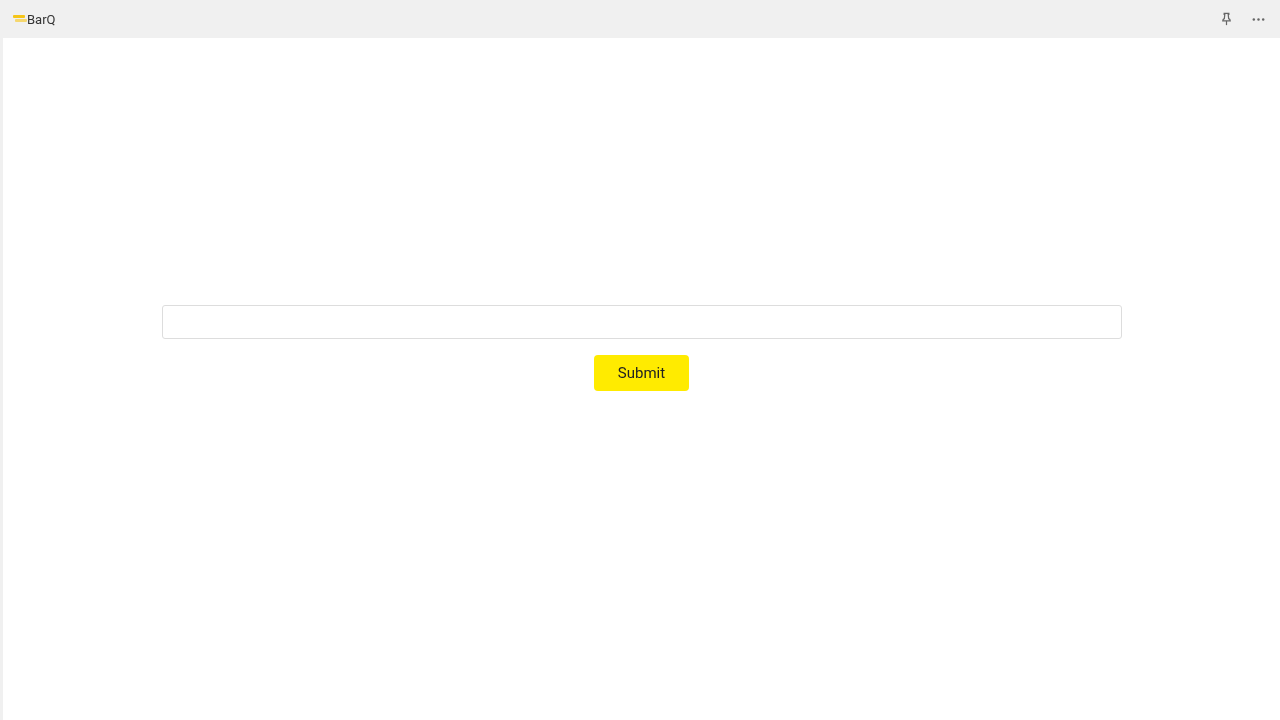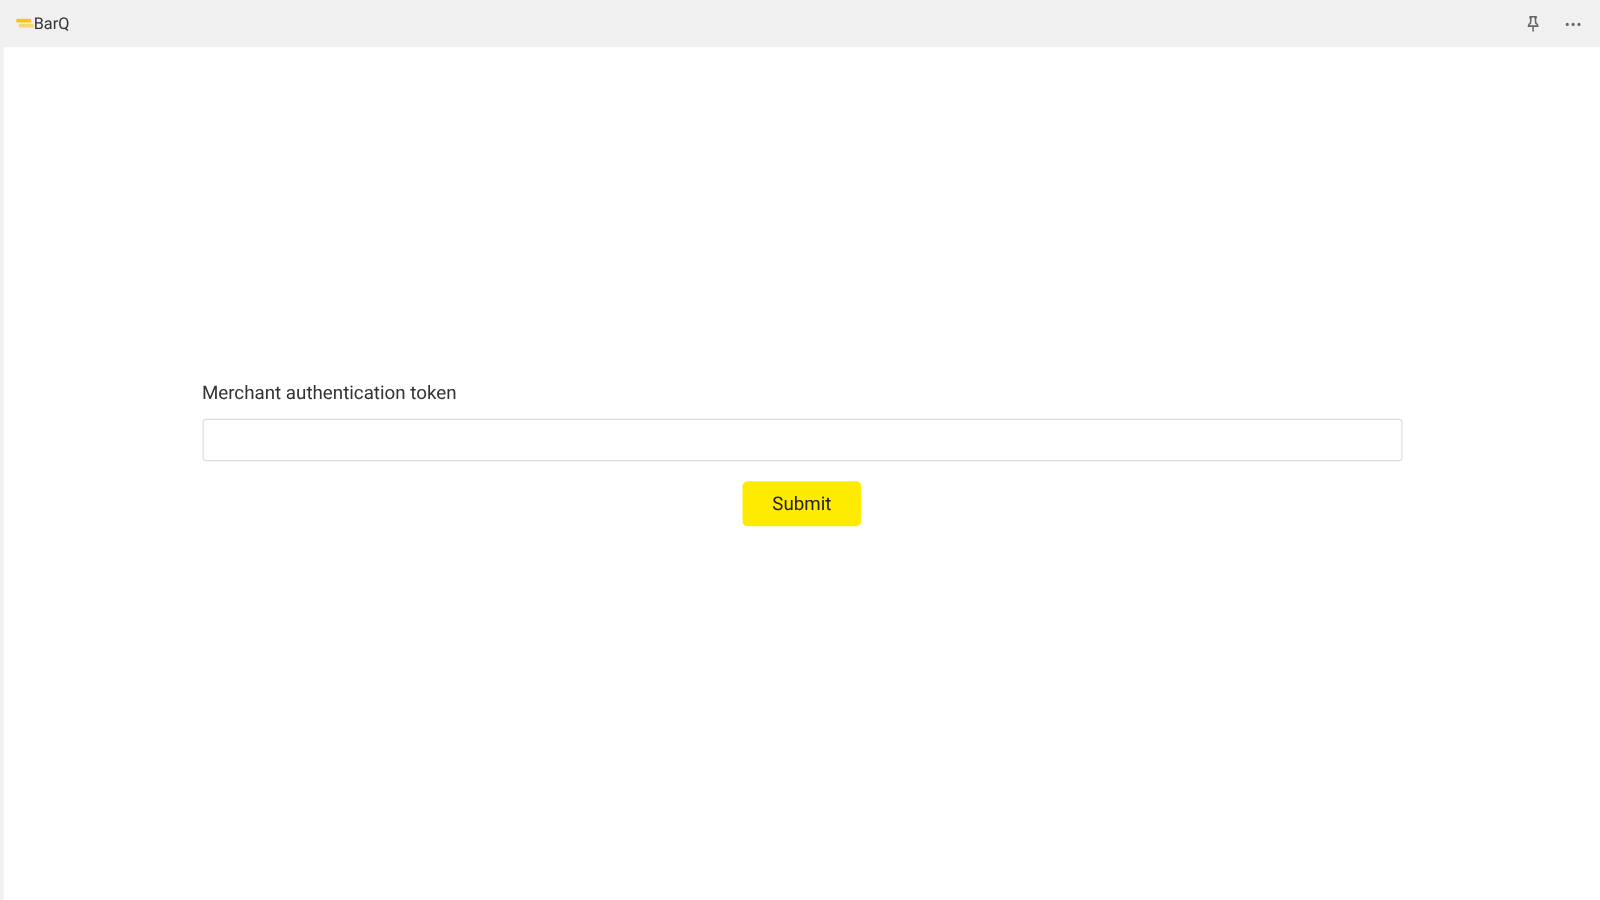--- a/index.html
+++ b/index.html
@@ -155,19 +155,18 @@
         <circle cx="3" cy="8" r="1.3"></circle>
         <circle cx="8" cy="8" r="1.3"></circle>
         <circle cx="13" cy="8" r="1.3"></circle>
       </svg>
     </div>
   </div>
 </div>
 
 <div class="content">
   <div class="form-container">
-    <label class="form-label">Merchant authentication token</label>
     <input type="text" class="form-input" value="" style="">
     <div class="form-actions">
       <button class="submit-btn">Submit</button>
     </div>
   </div>
 </div>
 
 </body></html>

